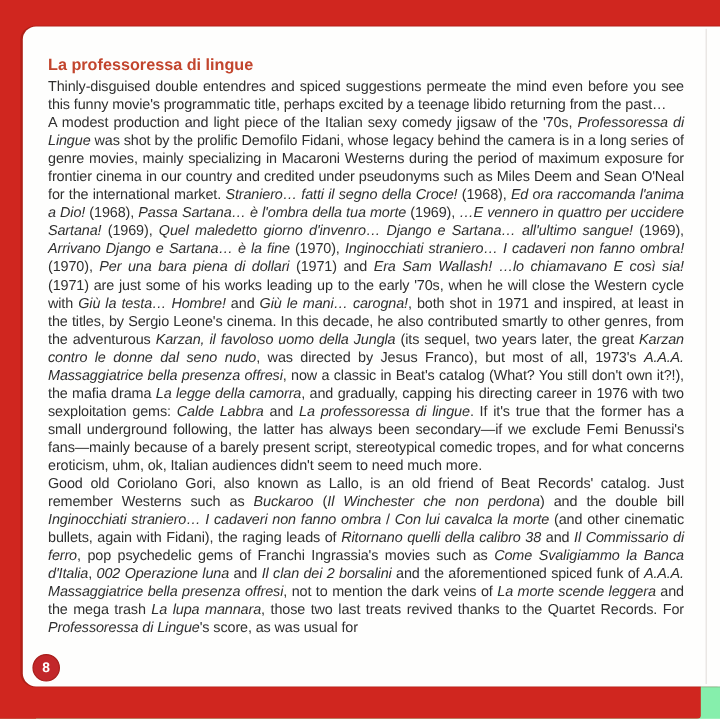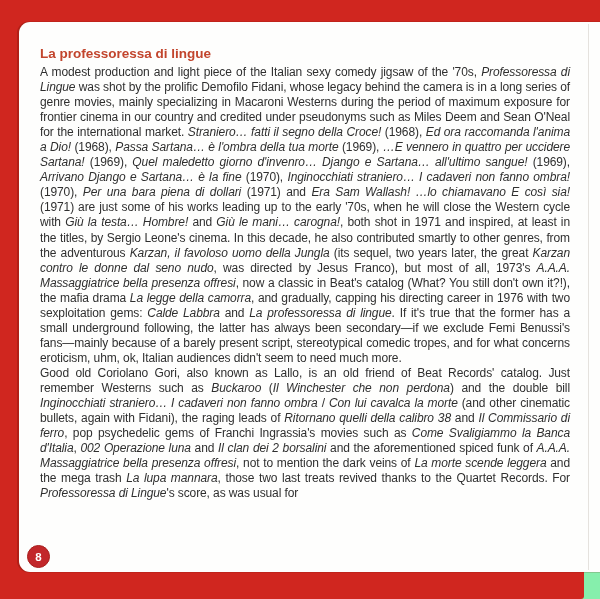--- a/index.html
+++ b/index.html
@@ -55,20 +55,21 @@
 
 <div class="canvas">
   <div class="frame-top"></div>
   <div class="frame-left"></div>
   <div class="frame-bottom"></div>
 
   <div class="page">
     <div class="content">
       <h1 class="title">La professoressa di lingue</h1>
       <div class="body-text">
+          <p><span>Thinly-disguised double entendres and spiced suggestions permeate the mind even before you see this funny movie's programmatic title, perhaps excited by a teenage libido returning from the past…</span></p>
           <p><span>A modest production and light piece of the Italian sexy comedy jigsaw of the '70s, </span><em>Professoressa di Lingue</em><span> was shot by the prolific Demofilo Fidani, whose legacy behind the camera is in a long series of genre movies, mainly specializing in Macaroni Westerns during the period of maximum exposure for frontier cinema in our country and credited under pseudonyms such as Miles Deem and Sean O'Neal for the international market. </span><em>Straniero… fatti il segno della Croce!</em><span> (1968), </span><em>Ed ora raccomanda l'anima a Dio!</em><span> (1968), </span><em>Passa Sartana… è l'ombra della tua morte</em><span> (1969), </span><em>…E vennero in quattro per uccidere Sartana!</em><span> (1969), </span><em>Quel maledetto giorno d'invenro… Django e Sartana… all'ultimo sangue!</em><span> (1969), </span><em>Arrivano Django e Sartana… è la fine</em><span> (1970), </span><em>Inginocchiati straniero… I cadaveri non fanno ombra!</em><span> (1970), </span><em>Per una bara piena di dollari</em><span> (1971) and </span><em>Era Sam Wallash! …lo chiamavano E così sia!</em><span> (1971) are just some of his works leading up to the early '70s, when he will close the Western cycle with </span><em>Giù la testa… Hombre!</em><span> and </span><em>Giù le mani… carogna!</em><span>, both shot in 1971 and inspired, at least in the titles, by Sergio Leone's cinema. In this decade, he also contributed smartly to other genres, from the adventurous </span><em>Karzan, il favoloso uomo della Jungla</em><span> (its sequel, two years later, the great </span><em>Karzan contro le donne dal seno nudo</em><span>, was directed by Jesus Franco), but most of all, 1973's </span><em>A.A.A. Massaggiatrice bella presenza offresi</em><span>, now a classic in Beat's catalog (What? You still don't own it?!), the mafia drama </span><em>La legge della camorra</em><span>, and gradually, capping his directing career in 1976 with two sexploitation gems: </span><em>Calde Labbra</em><span> and </span><em>La professoressa di lingue</em><span>. If it's true that the former has a small underground following, the latter has always been secondary—if we exclude Femi Benussi's fans—mainly because of a barely present script, stereotypical comedic tropes, and for what concerns eroticism, uhm, ok, Italian audiences didn't seem to need much more.</span></p>
           <p><span>Good old Coriolano Gori, also known as Lallo, is an old friend of Beat Records' catalog. Just remember Westerns such as </span><em>Buckaroo</em><span> (</span><em>Il Winchester che non perdona</em><span>) and the double bill </span><em>Inginocchiati straniero… I cadaveri non fanno ombra</em><span> / </span><em>Con lui cavalca la morte</em><span> (and other cinematic bullets, again with Fidani), the raging leads of </span><em>Ritornano quelli della calibro 38</em><span> and </span><em>Il Commissario di ferro</em><span>, pop psychedelic gems of Franchi Ingrassia's movies such as </span><em>Come Svaligiammo la Banca d'Italia</em><span>, </span><em>002 Operazione luna</em><span> and </span><em>Il clan dei 2 borsalini</em><span> and the aforementioned spiced funk of </span><em>A.A.A. Massaggiatrice bella presenza offresi</em><span>, not to mention the dark veins of </span><em>La morte scende leggera</em><span> and the mega trash </span><em>La lupa mannara</em><span>, those two last treats revived thanks to the Quartet Records. For </span><em>Professoressa di Lingue</em><span>'s score, as was usual for</span></p>
         </div>
     </div>
     <div class="page-badge">
       <span>8</span>
     </div>
   </div>
 
   <div class="scan-edge"></div>

